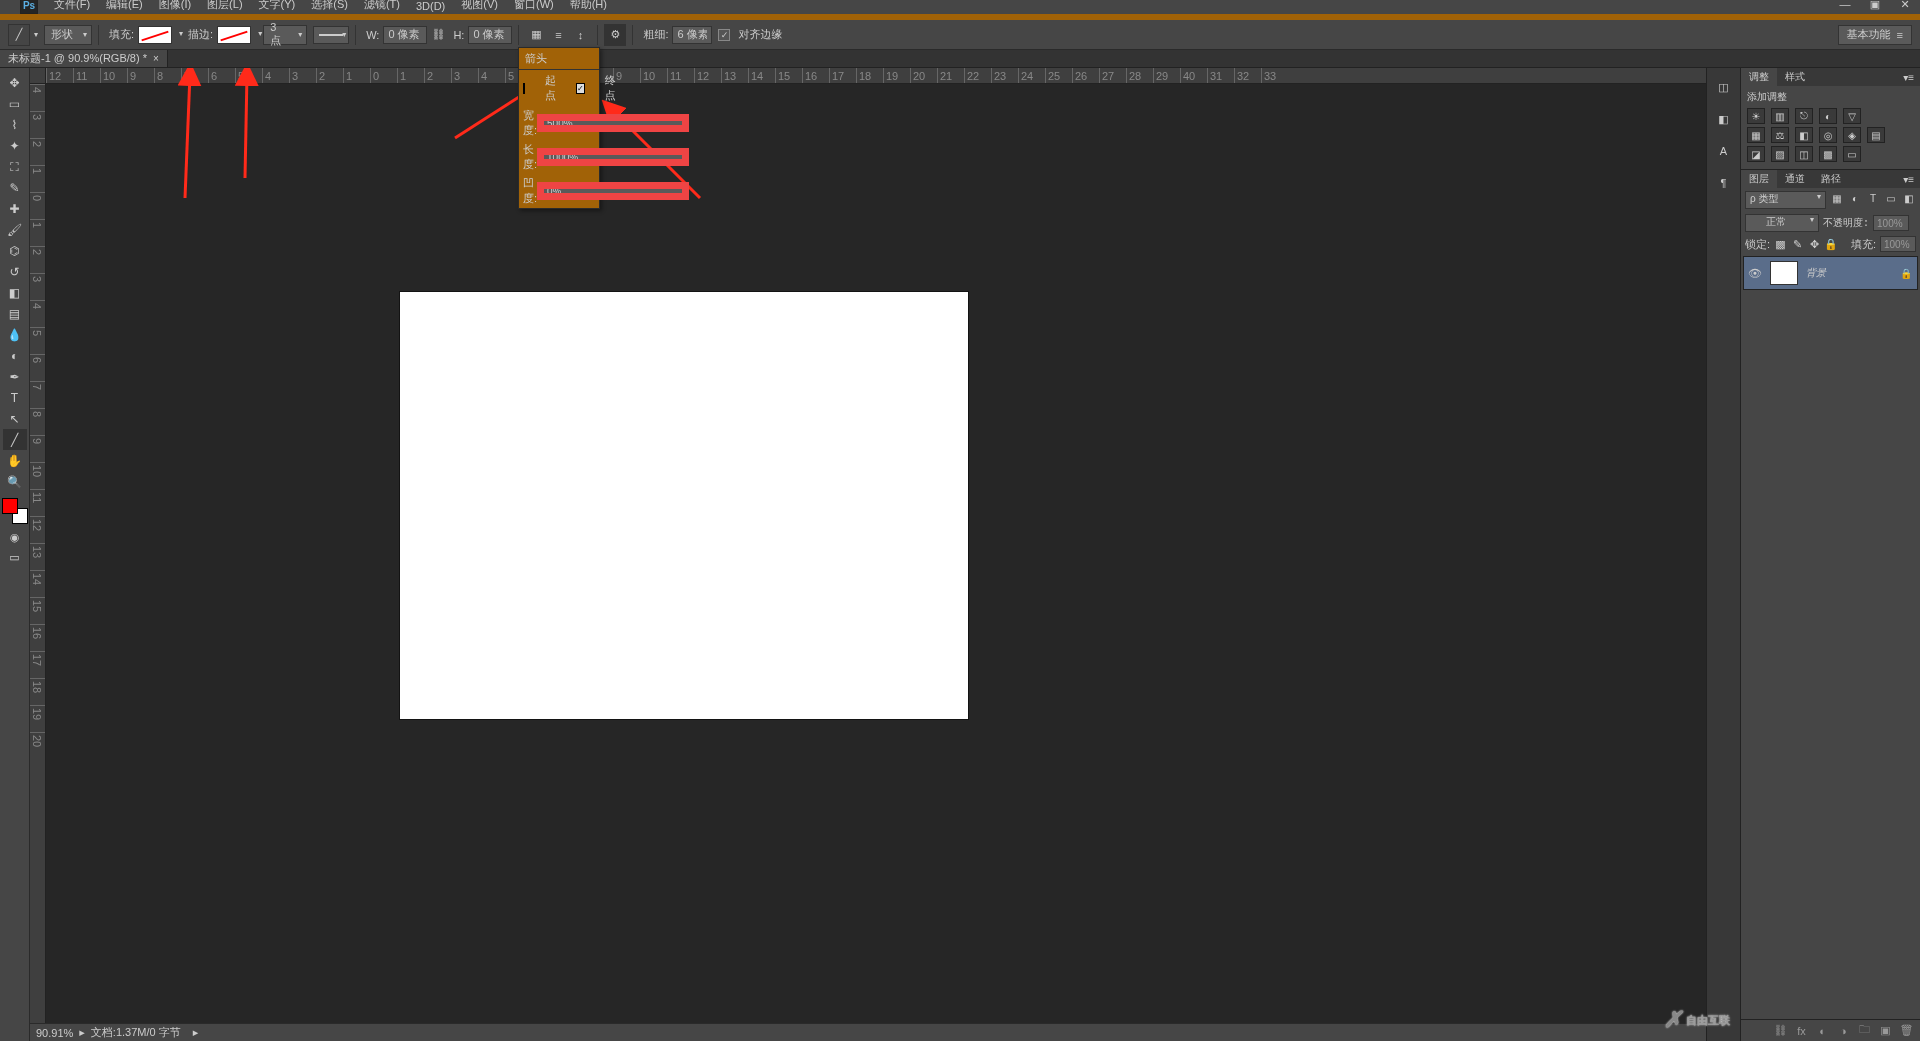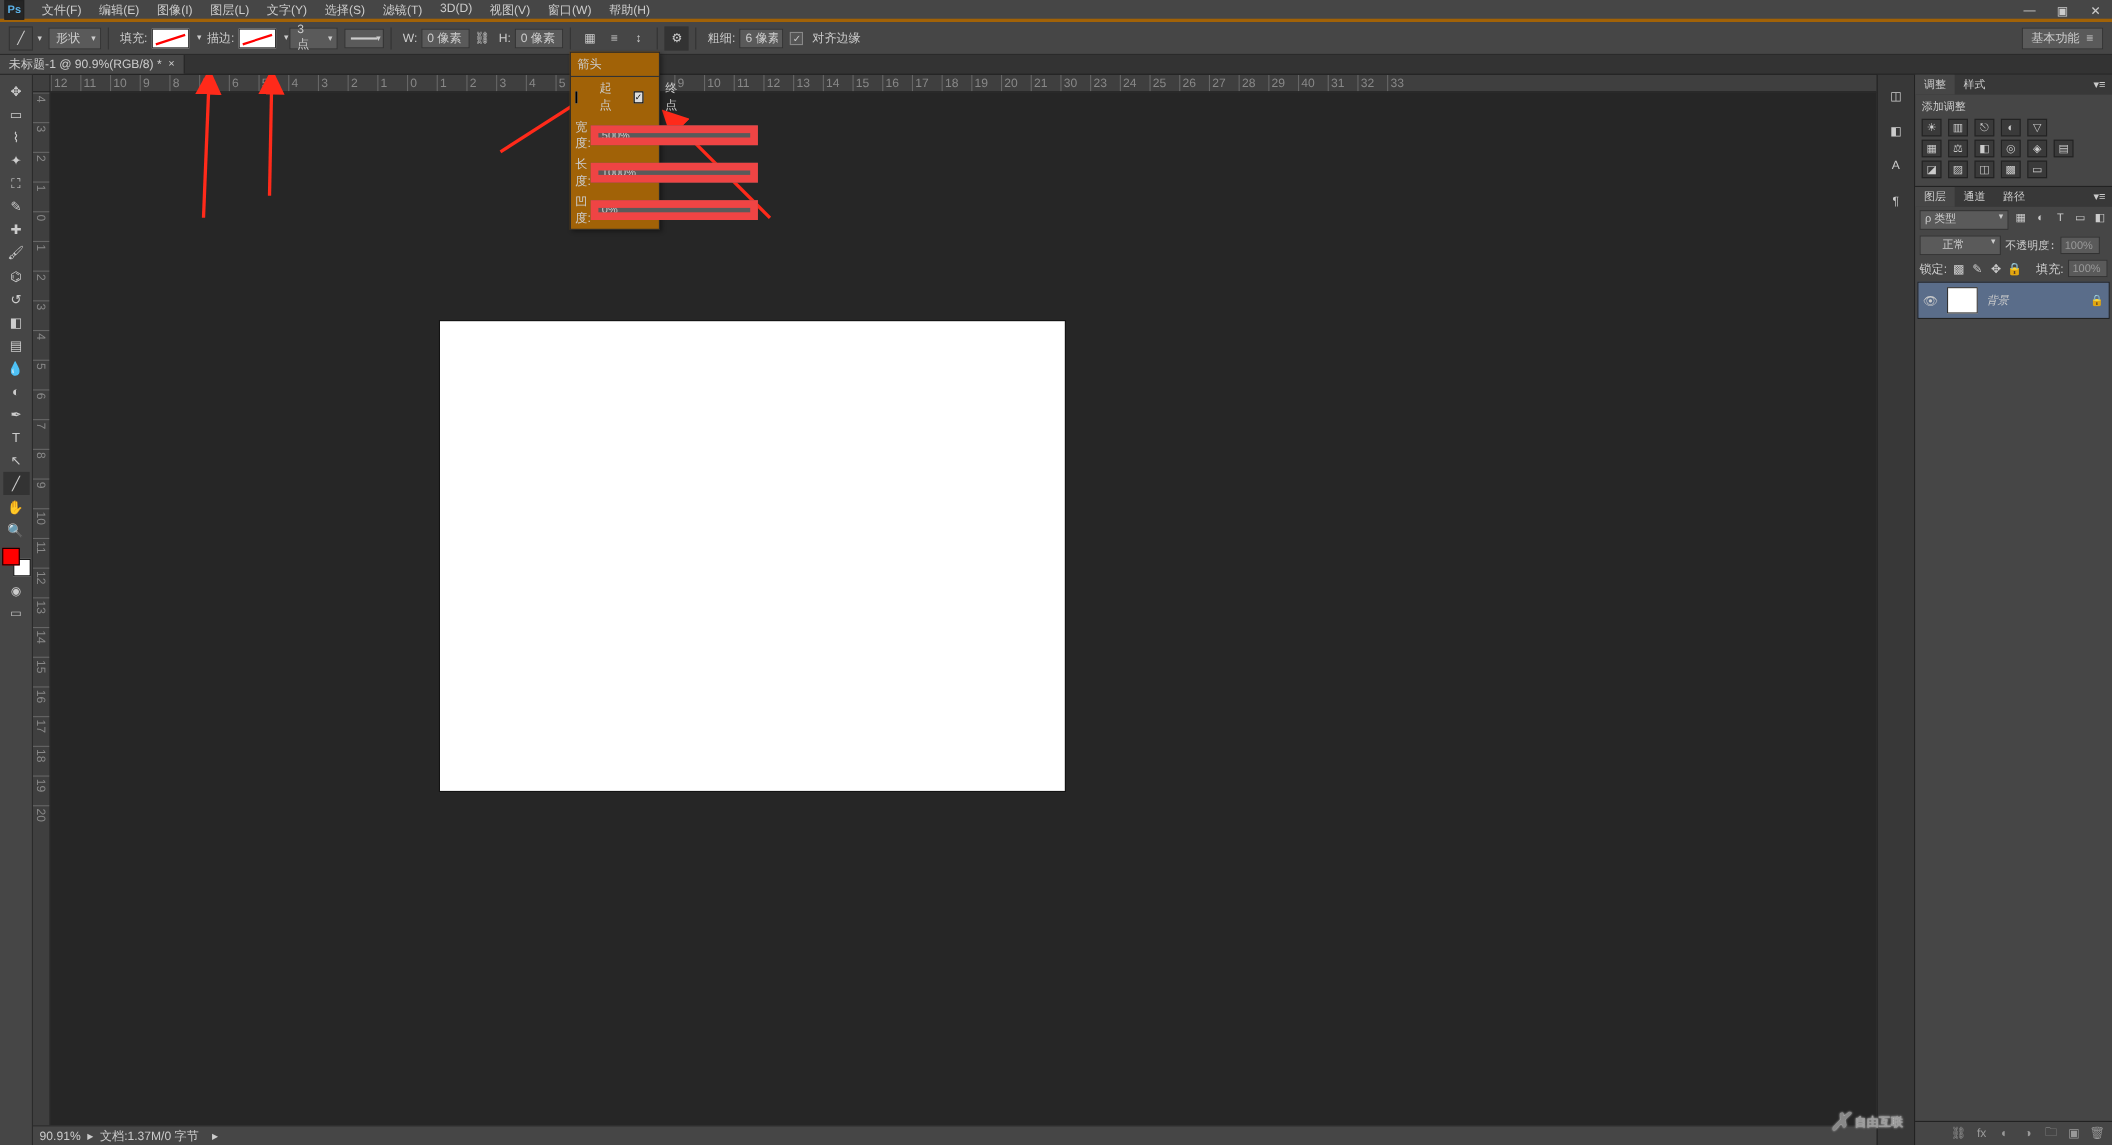--- a/index.html
+++ b/index.html
@@ -1,19 +1,19 @@
 <!DOCTYPE html>
 <html><head>
 <meta charset="utf-8">
 <style>
 * { margin: 0; padding: 0; box-sizing: border-box; font-family: "Microsoft YaHei", sans-serif; font-size: 11px; }
 body { background: #464646; color: #ccc; overflow: hidden; width: 1920px; height: 1041px; position: relative; }
 
 
-.menubar { height: 20px; background: #464646; display: flex; align-items: flex-start; padding-left: 4px; border-bottom: 3px solid #a16207; }
+.menubar { height: 20px; background: #464646; display: flex; align-items: flex-end; padding-left: 20px; border-bottom: 6px solid #a16207; }
 .app-icon { width: 18px; height: 18px; background: #252525; color: #5bb0e5; display: flex; align-items: center; justify-content: center; font-weight: bold; font-size: 10px; margin-right: 8px; border: 1px solid #222; }
 .menu-item { padding: 2px 8px; cursor: default; }
 .window-controls { margin-left: auto; display: flex; }
 .win-btn { width: 30px; height: 20px; display: flex; align-items: center; justify-content: center; cursor: default; }
 
 
 .optionsbar { height: 30px; background: #464646; border-bottom: 1px solid #2a2a2a; display: flex; align-items: center; padding: 0 8px; }
 .tool-sel { width: 22px; height: 22px; border: 1px solid #333; display: flex; align-items: center; justify-content: center; margin-right: 4px; background: #454545; }
 .opt-label { margin: 0 4px; font-size: 11px; }
 .opt-dropdown { height: 20px; background: #5a5a5a; border: 1px solid #333; padding: 0 18px 0 6px; display: flex; align-items: center; position: relative; }
@@ -246,21 +246,21 @@
         <div class="tick">12</div>
         <div class="tick">13</div>
         <div class="tick">14</div>
         <div class="tick">15</div>
         <div class="tick">16</div>
         <div class="tick">17</div>
         <div class="tick">18</div>
         <div class="tick">19</div>
         <div class="tick">20</div>
         <div class="tick">21</div>
-        <div class="tick">30</div>
+        <div class="tick">22</div>
         <div class="tick">23</div>
         <div class="tick">24</div>
         <div class="tick">25</div>
         <div class="tick">26</div>
         <div class="tick">27</div>
         <div class="tick">28</div>
         <div class="tick">29</div>
         <div class="tick">40</div>
         <div class="tick">31</div>
         <div class="tick">32</div>

